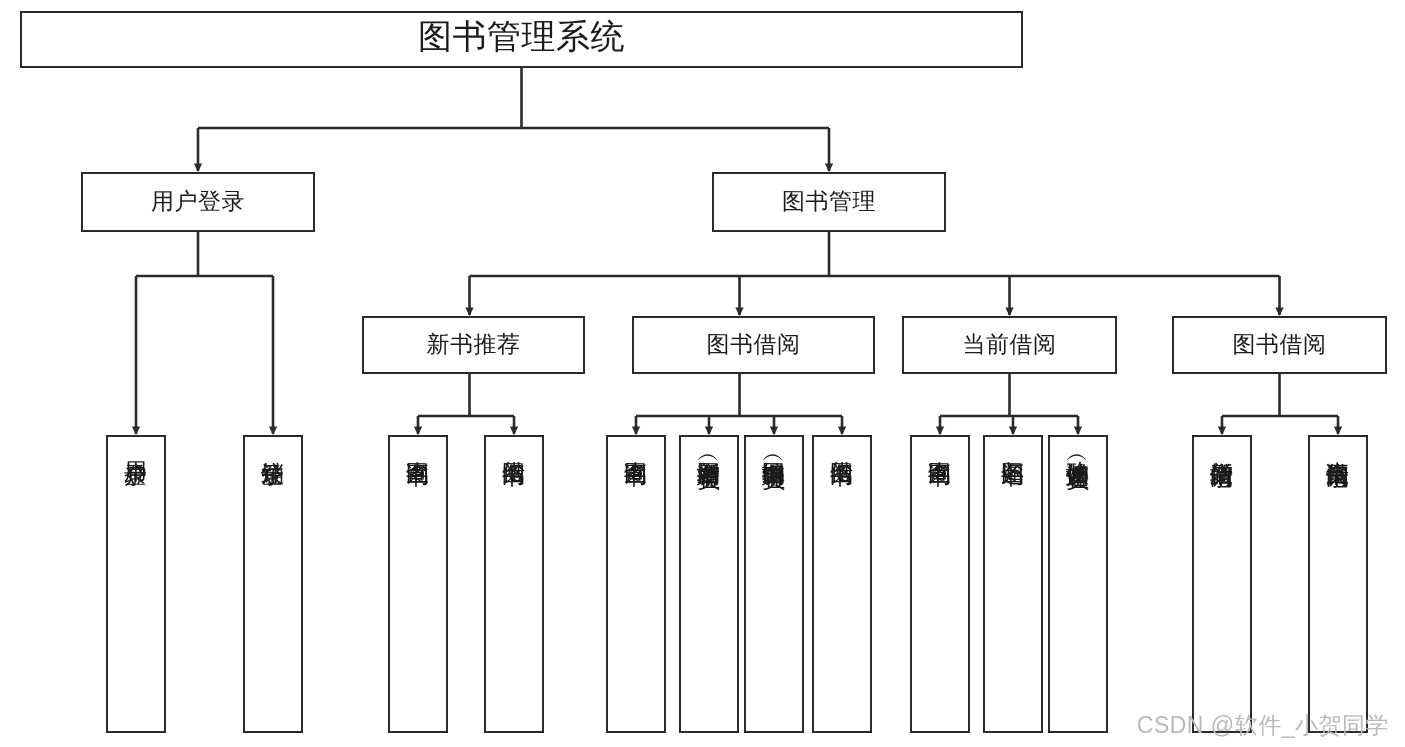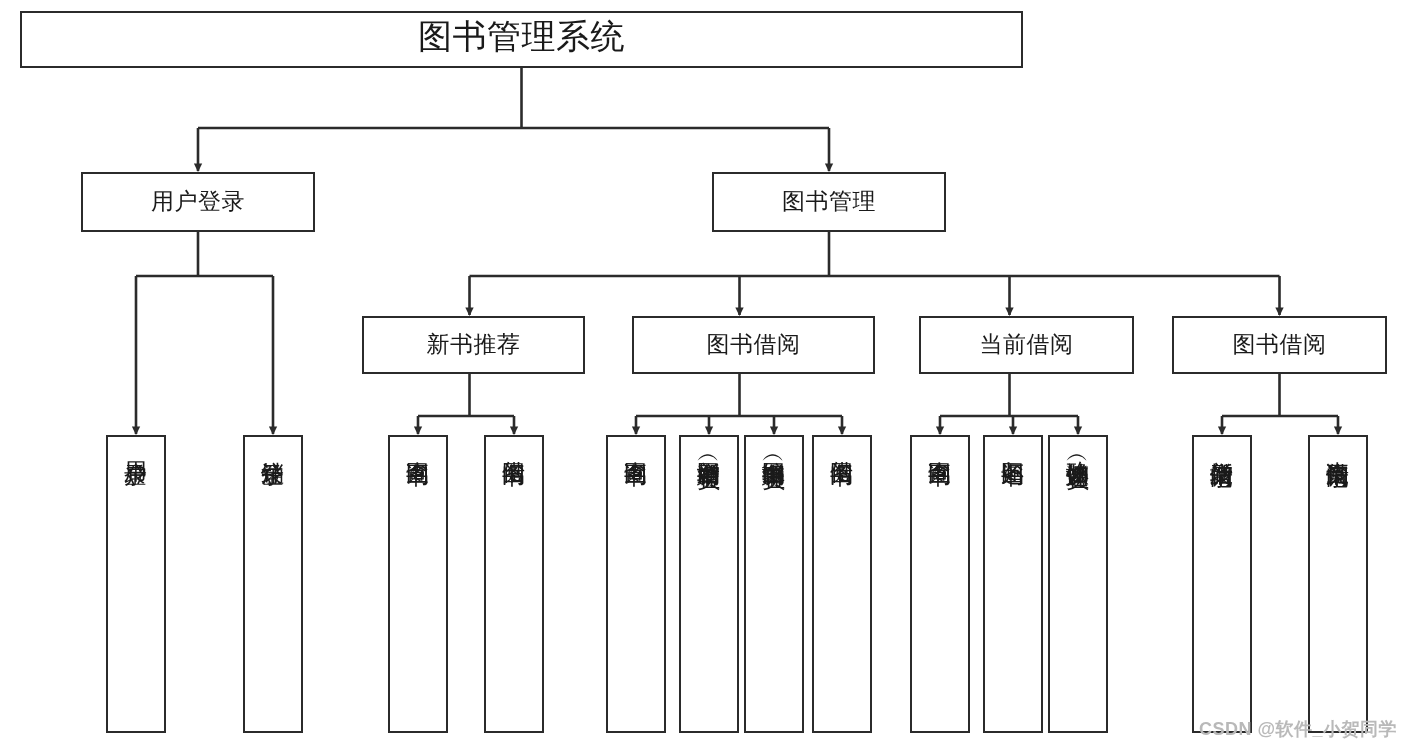--- a/index.html
+++ b/index.html
@@ -52,27 +52,26 @@
   #edges {
     position: absolute;
     left: 0;
     top: 0;
     width: 1405px;
     height: 747px;
     pointer-events: none;
   }
   .watermark {
     position: absolute;
-    right: 8px;
+    right: 16px;
     bottom: 6px;
-    font-size: 18px;
+    font-size: 23px;
     color: #b9b9b9;
     white-space: nowrap;
     letter-spacing: 0.5px;
-    font-weight: bold;
   }
 </style>
 </head>
 <body>
 
 <div id="canvas">
 
   <svg id="edges" viewBox="0 0 1405 747" xmlns="http://www.w3.org/2000/svg">
     <defs>
       <marker id="arrowhead" markerWidth="9" markerHeight="9" refX="7.6" refY="4.5" orient="auto" markerUnits="userSpaceOnUse">
@@ -125,21 +124,21 @@
       </div>
       <div class="node branch" style="left: 712px; top: 172px; width: 234px; height: 60px;">
         <span class="node-label">图书管理</span>
       </div>
       <div class="node branch" style="left: 362px; top: 316px; width: 223px; height: 58px;">
         <span class="node-label">新书推荐</span>
       </div>
       <div class="node branch" style="left: 632px; top: 316px; width: 243px; height: 58px;">
         <span class="node-label">图书借阅</span>
       </div>
-      <div class="node branch" style="left: 902px; top: 316px; width: 215px; height: 58px; margin-left: 17px;">
+      <div class="node branch" style="left: 902px; top: 316px; width: 215px; height: 58px;">
         <span class="node-label">当前借阅</span>
       </div>
       <div class="node branch" style="left: 1172px; top: 316px; width: 215px; height: 58px;">
         <span class="node-label">图书借阅</span>
       </div>
       <div class="node leaf" style="left: 106px; top: 435px; width: 60px; height: 298px;">
         <span class="node-label">用户登录</span>
       </div>
       <div class="node leaf" style="left: 243px; top: 435px; width: 60px; height: 298px;">
         <span class="node-label">注销登录</span>

